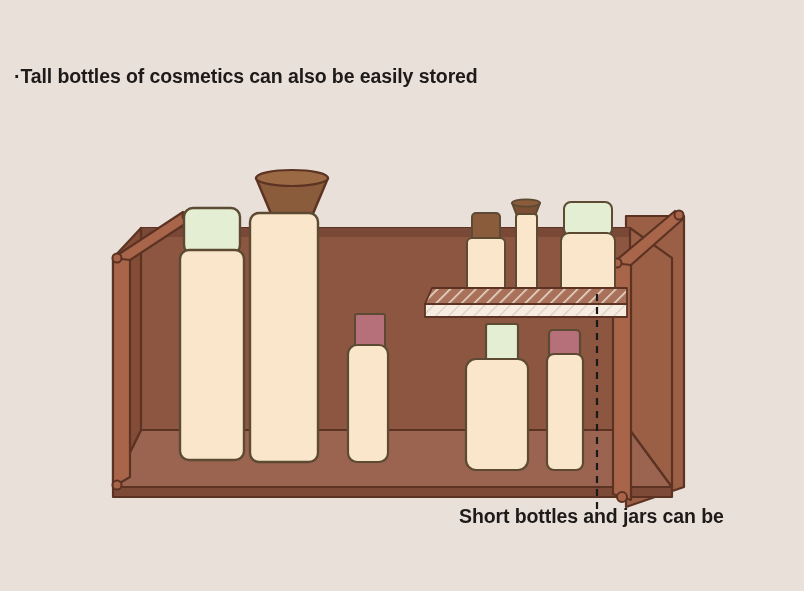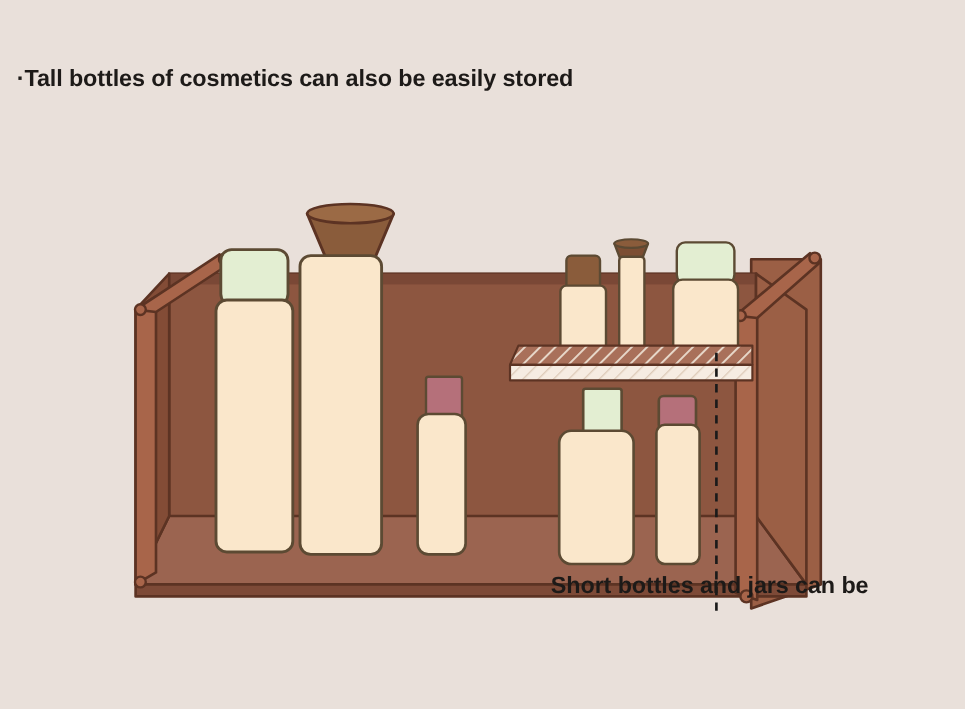--- a/index.html
+++ b/index.html
@@ -21,26 +21,26 @@
   }
   .caption {
     position: absolute;
     font-weight: bold;
     color: #1d1a18;
     letter-spacing: -0.1px;
     white-space: pre;
   }
   #caption-top {
     left: 14px;
-    top: 55px;
+    top: 65px;
     font-size: 19.5px;
   }
   #caption-bottom {
     left: 459px;
-    top: 476px;
+    top: 504px;
     font-size: 19.5px;
     line-height: 25px;
   }
   #shelf-svg {
     position: absolute;
     left: 0;
     top: 0;
   }
 </style>
 </head>

